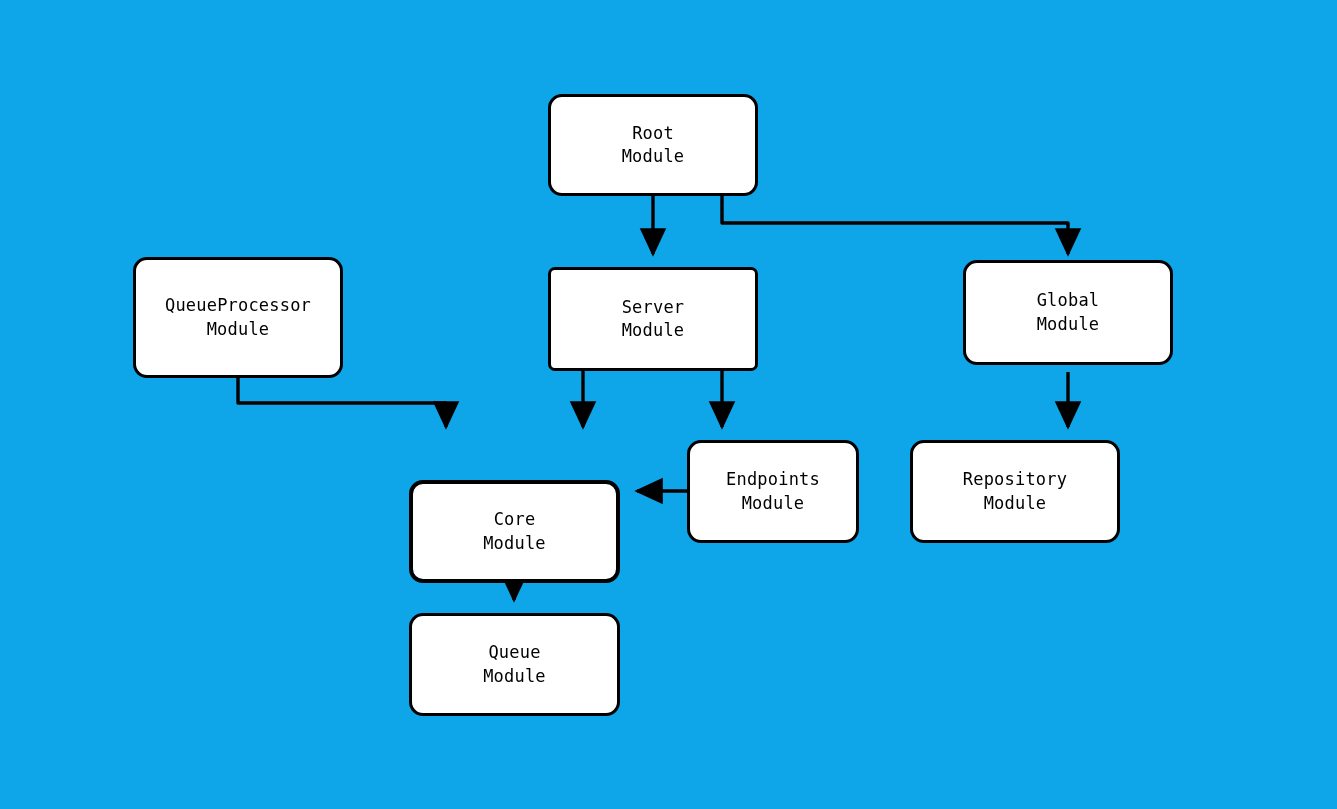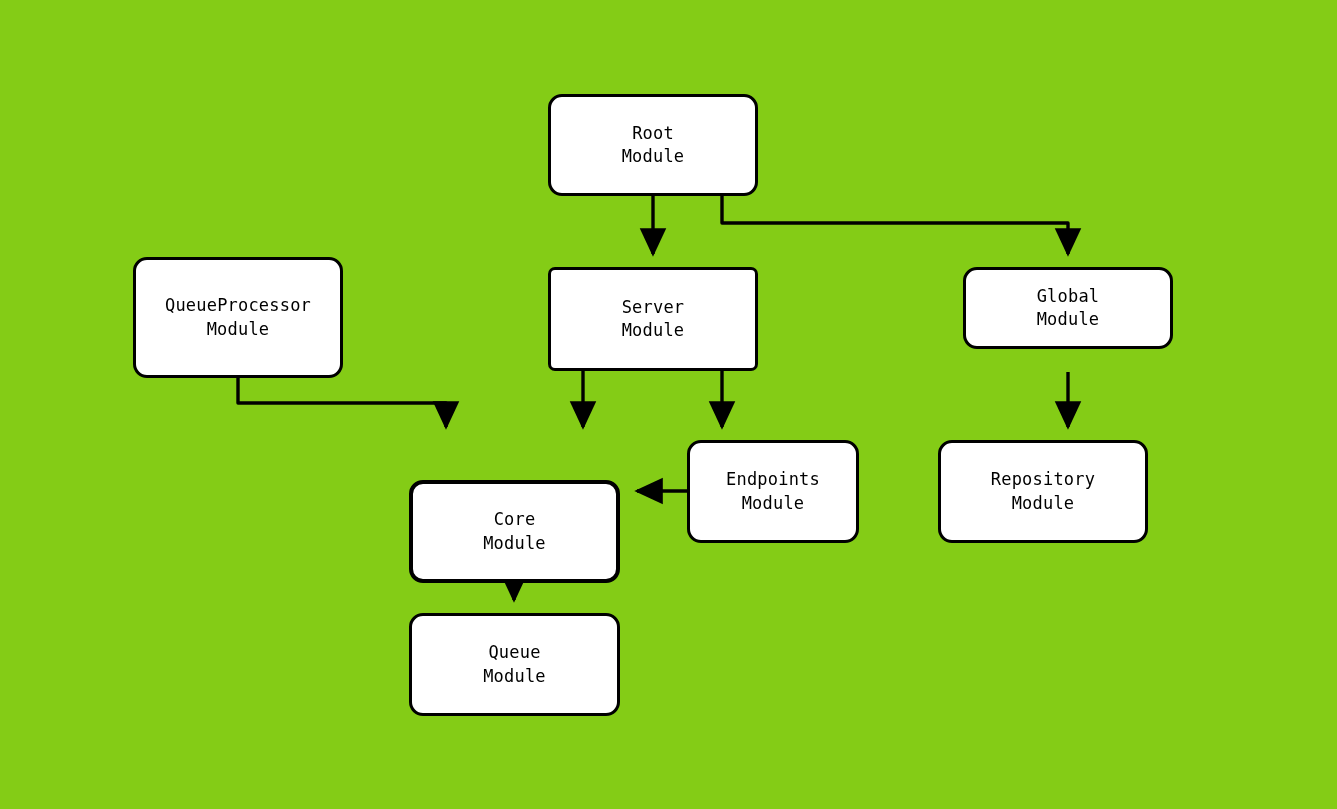--- a/index.html
+++ b/index.html
@@ -8,21 +8,21 @@
     padding: 0;
     background: #ffffff;
   }
   body {
     font-family: "DejaVu Sans Mono", "Liberation Mono", monospace;
   }
   #diagram-canvas {
     position: relative;
     width: 1337px;
     height: 809px;
-    background: #84cc16;
+    background: #0ea5e9;
     overflow: hidden;
   }
   #edge-layer {
     position: absolute;
     left: 0;
     top: 0;
     width: 1337px;
     height: 809px;
     pointer-events: none;
   }
@@ -82,33 +82,33 @@
         <span class="node-line">Module</span>
       </div>
       <div class="node" style="left: 133px; top: 257px; width: 210px; height: 121px;">
         <span class="node-line">QueueProcessor</span>
         <span class="node-line">Module</span>
       </div>
       <div class="node" style="left: 548px; top: 267px; width: 210px; height: 104px; border-radius: 7px;">
         <span class="node-line">Server</span>
         <span class="node-line">Module</span>
       </div>
-      <div class="node" style="left: 963px; top: 267px; width: 210px; height: 82px;">
+      <div class="node" style="left: 963px; top: 260px; width: 210px; height: 105px;">
         <span class="node-line">Global</span>
         <span class="node-line">Module</span>
       </div>
       <div class="node emphasis" style="left: 409px; top: 440px; width: 211px; height: 103px;">
         <span class="node-line">Core</span>
         <span class="node-line">Module</span>
       </div>
       <div class="node" style="left: 687px; top: 440px; width: 172px; height: 103px;">
         <span class="node-line">Endpoints</span>
         <span class="node-line">Module</span>
       </div>
-      <div class="node" style="left: 938px; top: 440px; width: 210px; height: 103px;">
+      <div class="node" style="left: 910px; top: 440px; width: 210px; height: 103px;">
         <span class="node-line">Repository</span>
         <span class="node-line">Module</span>
       </div>
       <div class="node" style="left: 409px; top: 613px; width: 211px; height: 103px;">
         <span class="node-line">Queue</span>
         <span class="node-line">Module</span>
       </div>
     </div>
 
 </div>

